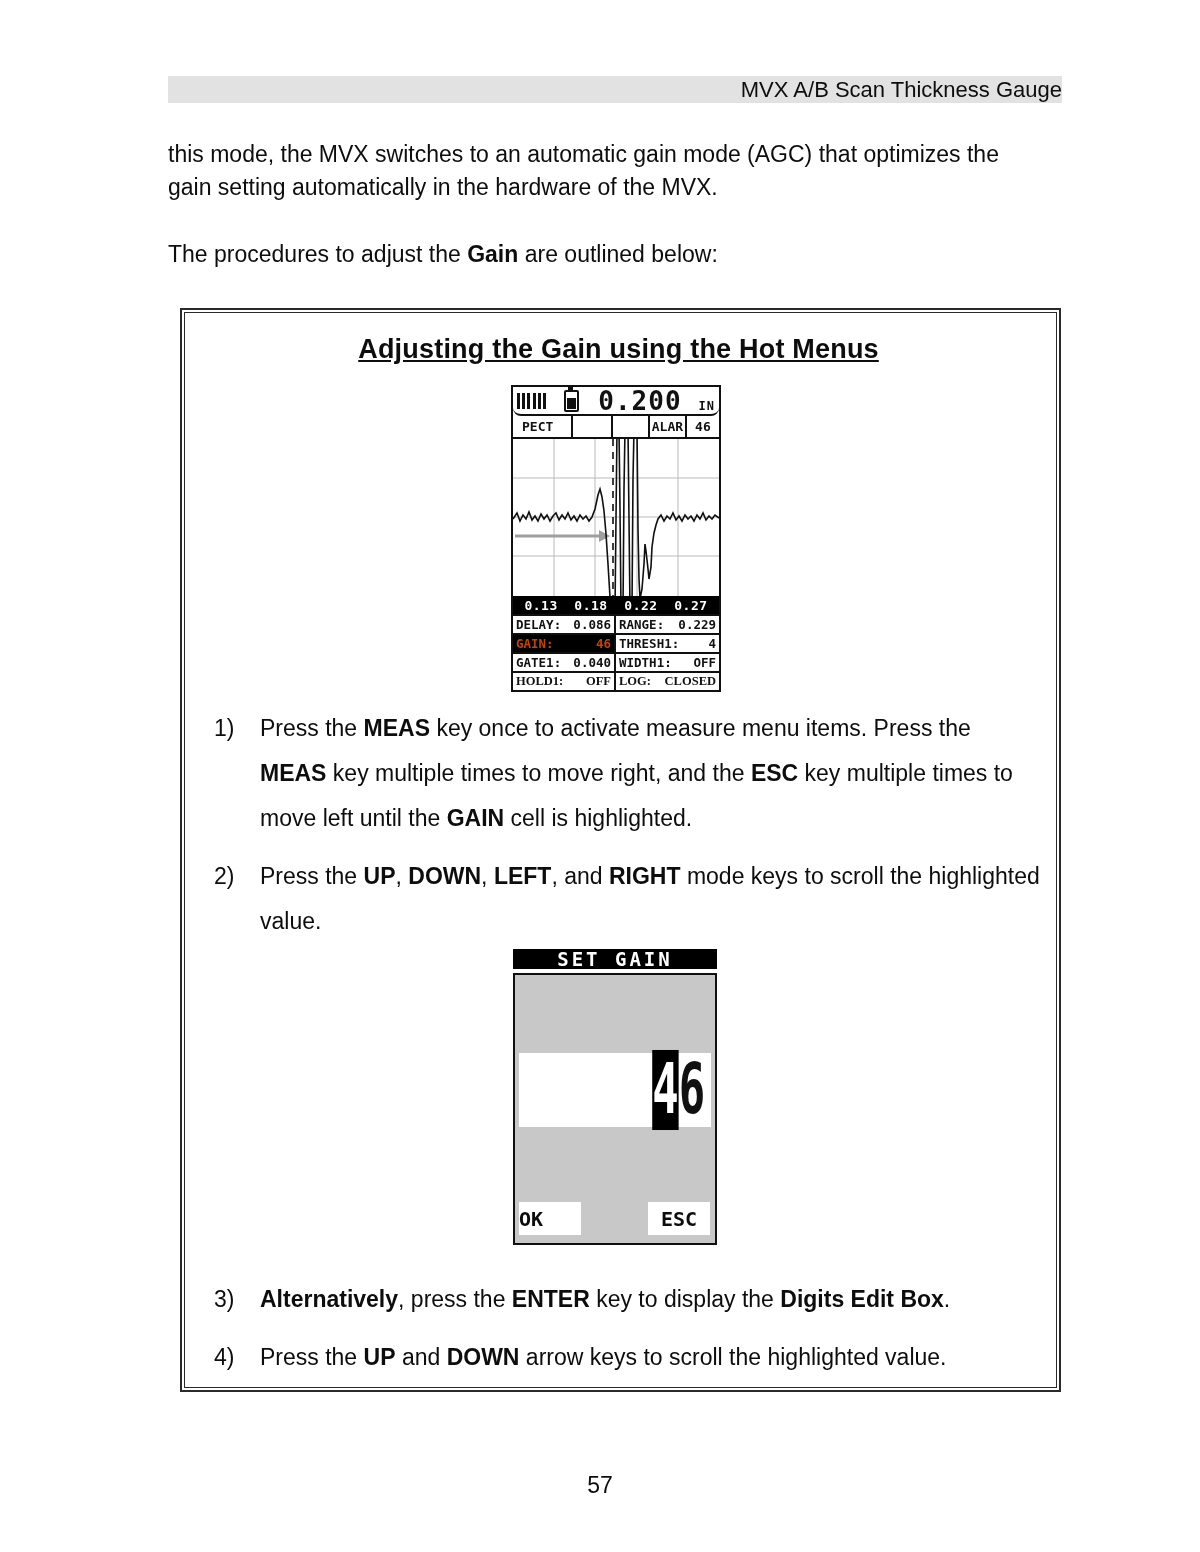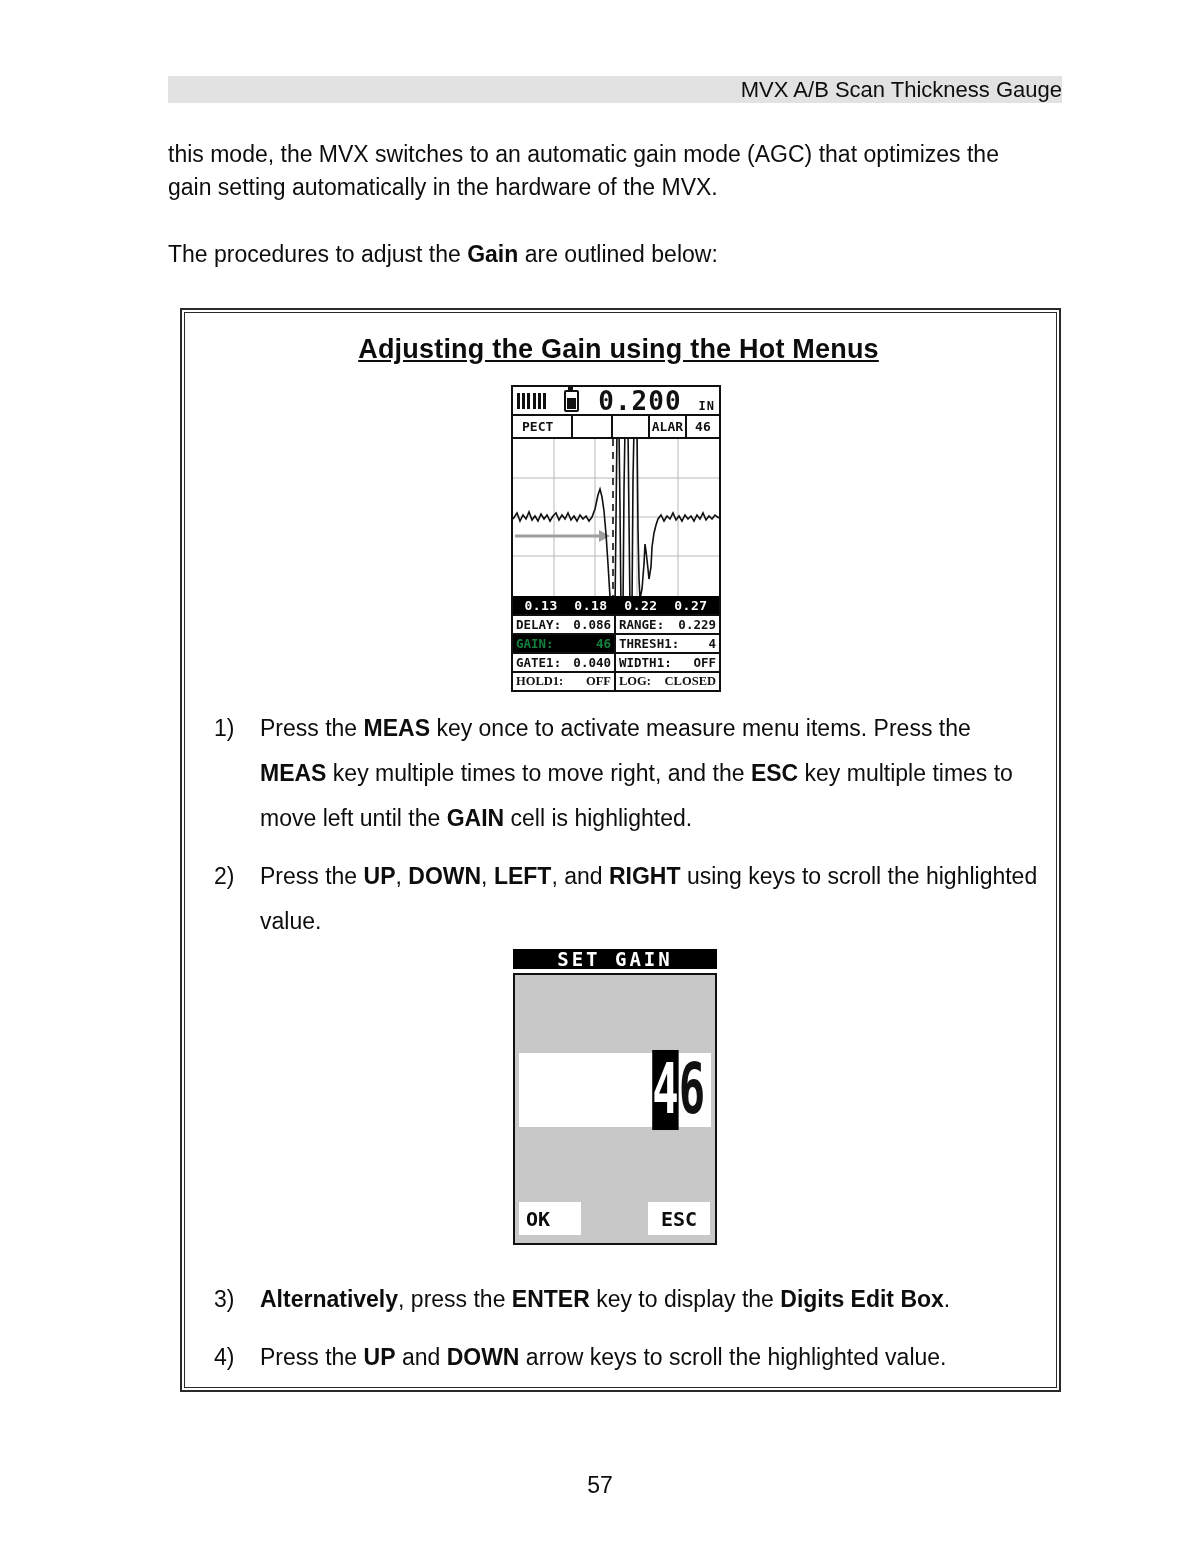--- a/index.html
+++ b/index.html
@@ -20,21 +20,21 @@
   
   .figure-box{position:absolute;left:180px;top:308px;width:877px;height:1080px;border:2px solid #2a2a2a;}
   .figure-box-inner{position:absolute;inset:2px;border:1px solid #2a2a2a;}
   .figure-title{
     position:absolute;left:180px;top:334px;width:877px;text-align:center;
     font-size:27px;font-weight:bold;text-decoration:underline;color:#0d0d0d;letter-spacing:.2px;
   }
   
   .lcd{position:absolute;left:511px;top:385px;width:206px;border:2px solid #101010;background:#fff;
        font-family:"DejaVu Sans Mono",monospace;}
-  .lcd-row1{height:27px;display:flex;align-items:center;padding:0 4px;border-bottom:2px solid #101010;}
+  .lcd-row1{height:27px;display:flex;align-items:center;padding:0 4px;border-bottom:2px solid #101010;border-radius:8px;}
   .sig-bars{width:31px;height:16px;
     background:repeating-linear-gradient(90deg,#101010 0 3px,transparent 3px 5.2px);}
   .battery{position:relative;width:11px;height:18px;border:2px solid #101010;border-radius:2px;margin-left:16px;}
   .battery::before{content:"";position:absolute;left:2px;top:-5px;width:5px;height:3px;background:#101010;}
   .battery::after{content:"";position:absolute;left:1px;right:1px;top:6px;bottom:1px;background:#101010;}
   .reading-wrap{flex:1;display:flex;justify-content:flex-end;align-items:baseline;}
   .reading-val{font-size:26px;font-weight:bold;letter-spacing:1px;}
   .reading-units{font-size:12px;font-weight:bold;margin-left:17px;letter-spacing:1px;}
   .lcd-status{display:flex;height:21px;border-bottom:2px solid #101010;font-size:13px;font-weight:bold;}
   .lcd-status .cell{border-right:2px solid #101010;display:flex;align-items:center;}
@@ -47,41 +47,41 @@
   .lcd-plot{position:relative;height:157px;}
   .lcd-plot svg{position:absolute;inset:0;width:100%;height:100%;}
   .lcd-scale{height:18px;background:#000;color:#fff;display:flex;align-items:center;justify-content:center;
     font-size:13px;font-weight:bold;white-space:pre;letter-spacing:.5px;}
   .lcd-menu{border-top:2px solid #101010;}
   .menu-row{display:flex;border-bottom:2px solid #101010;}
   .menu-row:last-child{border-bottom:none;font-family:Liberation Serif, serif;}
   .menu-cell{width:50%;height:17px;display:flex;justify-content:space-between;align-items:center;
     padding:0 3px;font-size:12.5px;font-weight:bold;box-sizing:border-box;}
   .menu-cell.left{border-right:2px solid #101010;}
-  .menu-cell.hl{background:#000;color:#15803d;}
+  .menu-cell.hl{background:#000;color:#c2410c;}
   
   .steps{position:absolute;left:214px;width:846px;font-size:23px;color:#0d0d0d;}
   .steps.top{top:706px;}
   .steps.bottom{top:1277px;}
   .step{display:flex;margin-bottom:13px;}
   .step-num{width:46px;flex:none;line-height:45px;}
   .step-text{flex:1;line-height:45px;}
   
   .dialog{position:absolute;left:513px;top:949px;width:204px;font-family:"DejaVu Sans Mono",monospace;}
   .dialog-title{height:20px;background:#000;color:#fff;display:flex;align-items:center;justify-content:center;
     font-size:19px;font-weight:bold;letter-spacing:3px;}
   .dialog-body{position:relative;margin-top:4px;height:272px;background:#c8c8c8;border:2px solid #101010;box-sizing:border-box;}
   .value-band{position:absolute;left:4px;right:4px;top:78px;height:74px;background:#fff;
     display:flex;align-items:center;justify-content:flex-end;padding-right:6px;}
   .digits{display:inline-block;font-size:50px;font-weight:bold;line-height:64px;
     transform:scale(.88,1.38);transform-origin:right center;}
   .digit-hl{background:#000;color:#fff;}
   .dlg-btn{position:absolute;bottom:8px;height:33px;background:#fff;display:flex;align-items:center;
     font-size:20px;font-weight:bold;color:#0d0d0d;}
-  .dlg-ok{left:4px;width:62px;padding-left:7px;box-sizing:border-box;}
+  .dlg-ok{left:4px;width:62px;box-sizing:border-box;}
   .dlg-esc{right:5px;width:62px;justify-content:center;}
   
   .page-num{position:absolute;left:0;top:1472px;width:1200px;text-align:center;font-size:23px;color:#0d0d0d;}
 </style>
 </head>
 <body>
 
 <div class="page">
 
   <div class="header-bar">
@@ -177,21 +177,21 @@
     </div>
   </div>
 
   <div class="steps top">
     <div class="step">
       <span class="step-num">1)</span>
       <span class="step-text"><span> Press the </span><b>MEAS</b><span> key once to activate measure menu items.  Press the</span><br><b>MEAS</b><span> key multiple times to move right, and the </span><b>ESC</b><span> key multiple times to</span><br><span>move left until the </span><b>GAIN</b><span> cell is highlighted.</span></span>
     </div>
     <div class="step">
       <span class="step-num">2)</span>
-      <span class="step-text"><span>Press the </span><b>UP</b><span>, </span><b>DOWN</b><span>, </span><b>LEFT</b><span>, and </span><b>RIGHT</b><span> using keys to scroll the highlighted</span><br><span>value.</span></span>
+      <span class="step-text"><span>Press the </span><b>UP</b><span>, </span><b>DOWN</b><span>, </span><b>LEFT</b><span>, and </span><b>RIGHT</b><span> mode keys to scroll the highlighted</span><br><span>value.</span></span>
     </div>
   </div>
 
   <div class="dialog">
     <div class="dialog-title">SET GAIN</div>
     <div class="dialog-body">
       <div class="value-band">
         <span class="digits">
           <span class="digit-hl">4</span><span>6</span>
         </span>

